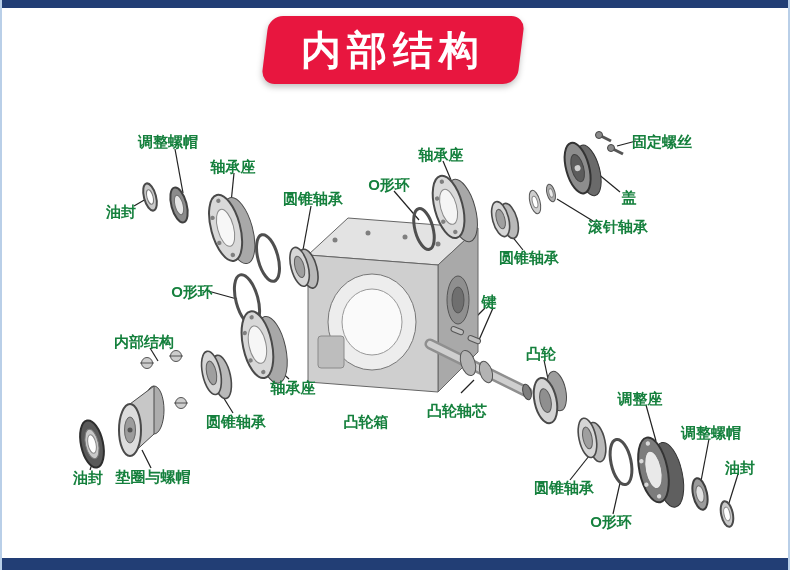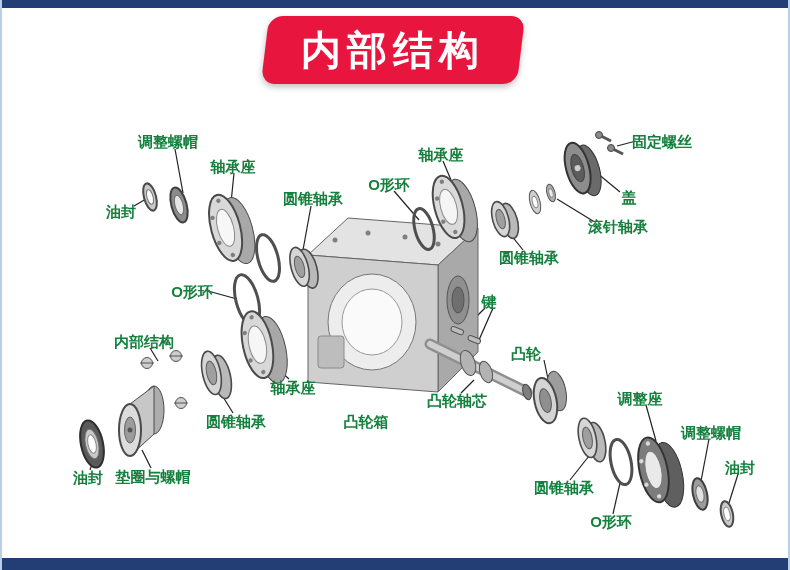--- a/index.html
+++ b/index.html
@@ -243,22 +243,22 @@
   <div class="plabel" style="left:441px;top:154px">轴承座</div>
   <div class="plabel" style="left:662px;top:141px">固定螺丝</div>
   <div class="plabel" style="left:629px;top:197px">盖</div>
   <div class="plabel" style="left:618px;top:226px">滚针轴承</div>
   <div class="plabel" style="left:529px;top:257px">圆锥轴承</div>
   <div class="plabel" style="left:192px;top:291px">O形环</div>
   <div class="plabel" style="left:489px;top:301px">键</div>
   <div class="plabel" style="left:144px;top:341px">内部结构</div>
   <div class="plabel" style="left:293px;top:387px">轴承座</div>
   <div class="plabel" style="left:366px;top:421px">凸轮箱</div>
-  <div class="plabel" style="left:457px;top:400px">凸轮轴芯</div>
-  <div class="plabel" style="left:526px;top:353px">凸轮</div>
+  <div class="plabel" style="left:457px;top:410px">凸轮轴芯</div>
+  <div class="plabel" style="left:541px;top:353px">凸轮</div>
   <div class="plabel" style="left:236px;top:421px">圆锥轴承</div>
   <div class="plabel" style="left:88px;top:477px">油封</div>
   <div class="plabel" style="left:153px;top:476px">垫圈与螺帽</div>
   <div class="plabel" style="left:640px;top:398px">调整座</div>
   <div class="plabel" style="left:711px;top:432px">调整螺帽</div>
   <div class="plabel" style="left:740px;top:467px">油封</div>
   <div class="plabel" style="left:564px;top:487px">圆锥轴承</div>
   <div class="plabel" style="left:611px;top:521px">O形环</div>
 
 </div>

